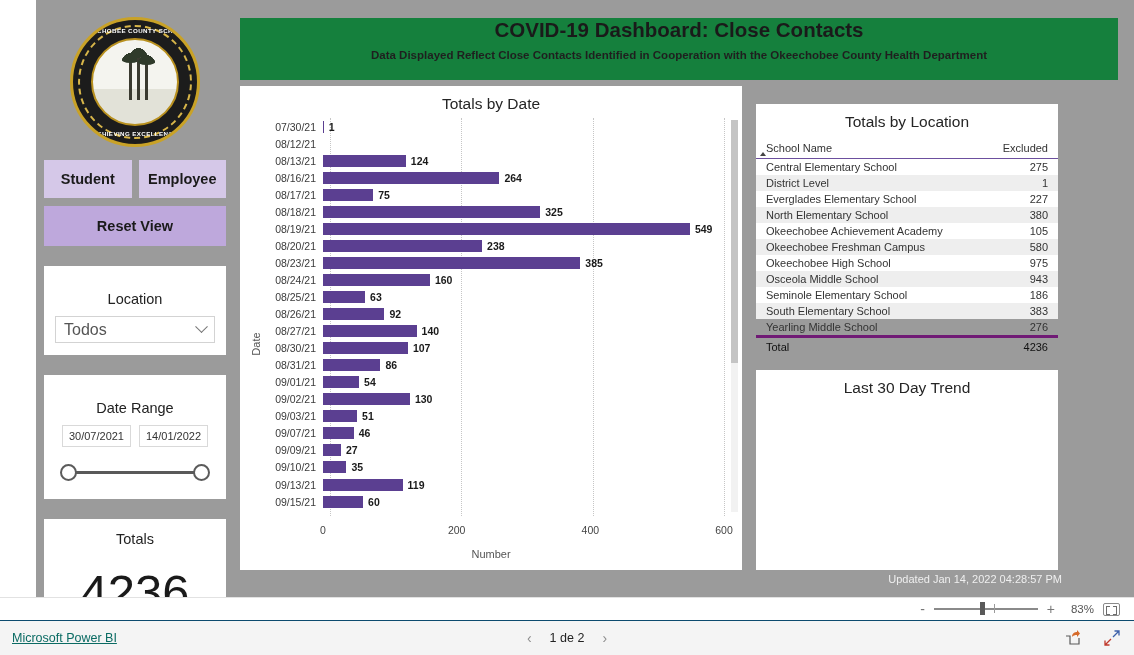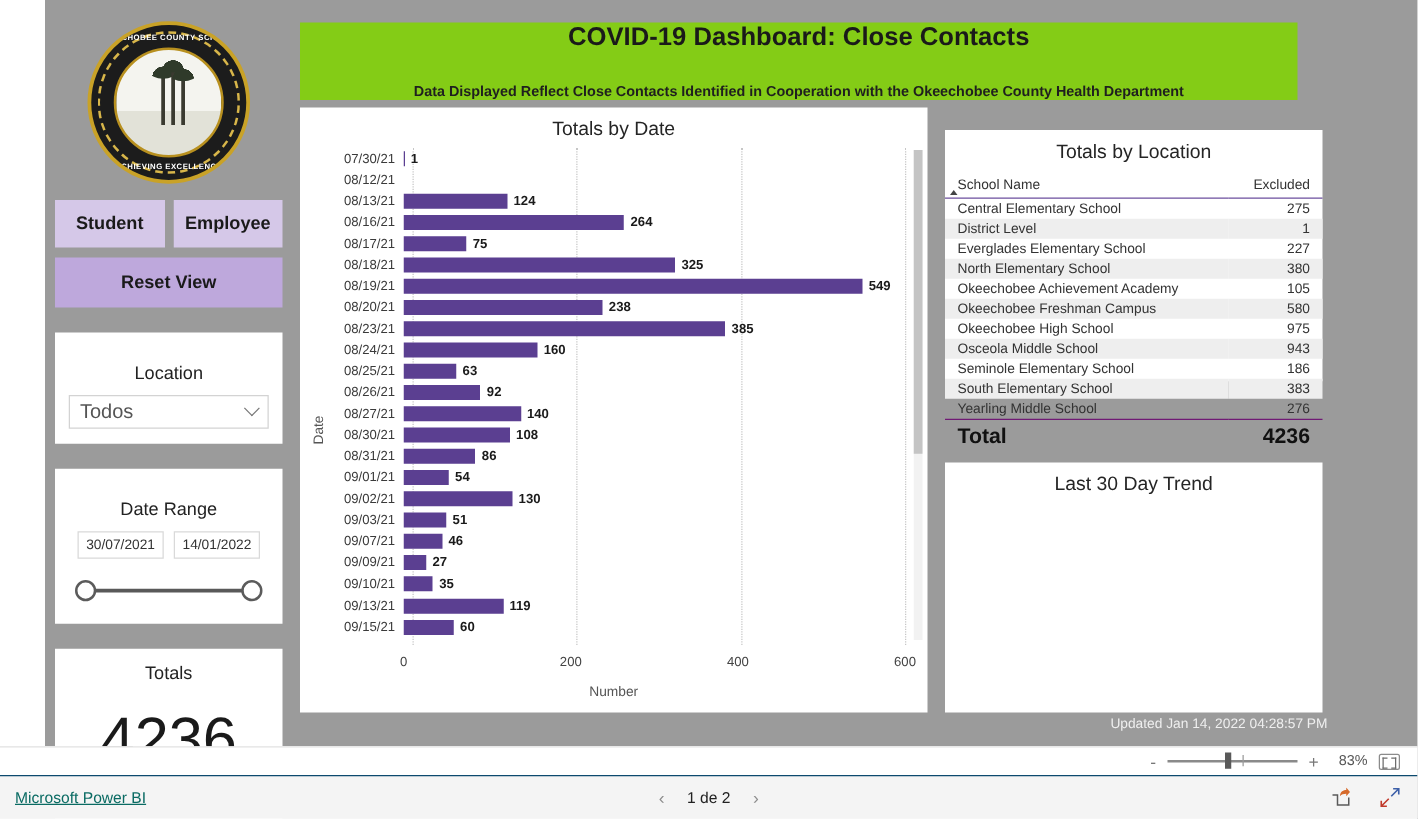--- a/index.html
+++ b/index.html
@@ -111,24 +111,24 @@
   .totals-card { margin-top: 20px; padding: 12px 10px 18px; }
   .totals-num {
     text-align: center; font-size: 49px; color: #1a1a1a;
     line-height: 1.05; margin: 20px 0 8px; font-weight: 400;
   }
   .totals-sub { text-align: center; font-size: 13px; color: #4a4a4a; }
 
   
   .banner {
     position: absolute; left: 240px; top: 18px;
-    width: 798px; height: 62px;
-    background: #84cc16;
+    width: 878px; height: 62px;
+    background: #15803d;
     display: flex; flex-direction: column;
-    align-items: center; justify-content: space-between;
+    align-items: center; justify-content: flex-start;
   }
   .banner-title { font-size: 20.5px; font-weight: bold; color: #1a1a1a; }
   .banner-sub { font-size: 11.5px; font-weight: bold; color: #1f1f1f; margin-top: 7px; }
 
   
   .panel { position: absolute; background: #ffffff; }
   .panel-title {
     text-align: center; font-size: 15.5px; color: #252525;
     padding-top: 9px;
   }
@@ -191,22 +191,22 @@
     text-align: left; padding: 3px 10px 4px;
     border-bottom: 1.5px solid #6c4f9e;
   }
   table.loc th.num { text-align: right; }
   table.loc td {
     font-size: 11px; color: #333; padding: 2px 10px;
   }
   table.loc td.num { text-align: right; }
   table.loc tbody tr:nth-child(even) { background: #eeeeee; }
   table.loc tfoot td {
-    font-size: 17px; font-weight: bold; color: #111;
-    border-top: 1px solid #701a75; padding: 3px 10px;
+    font-size: 11px; font-weight: normal; color: #111;
+    border-top: 3px solid #701a75; padding: 3px 10px;
   }
   .sort-arrow {
     display: inline-block; width: 0; height: 0; margin-left: 2px;
     border-left: 3.5px solid transparent; border-right: 3.5px solid transparent;
     border-bottom: 4.5px solid #444; vertical-align: 2px;
   }
   .th-name { position: relative; }
   .th-name .sa { position: absolute; left: 2px; top: 13px; }
 
   
@@ -423,21 +423,21 @@
               <div class="bar-label">08/27/21</div>
               <div class="bar-area">
                 <div class="bar" style="width: 23.3333%; background: rgb(91, 63, 145);"></div>
                 <span class="bar-value">140</span>
               </div>
             </div>
             <div class="bar-row">
               <div class="bar-label">08/30/21</div>
               <div class="bar-area">
                 <div class="bar" style="width: 21.1667%; background: rgb(91, 63, 145);"></div>
-                <span class="bar-value">108</span>
+                <span class="bar-value">107</span>
               </div>
             </div>
             <div class="bar-row">
               <div class="bar-label">08/31/21</div>
               <div class="bar-area">
                 <div class="bar" style="width: 14.3333%; background: rgb(91, 63, 145);"></div>
                 <span class="bar-value">86</span>
               </div>
             </div>
             <div class="bar-row">

